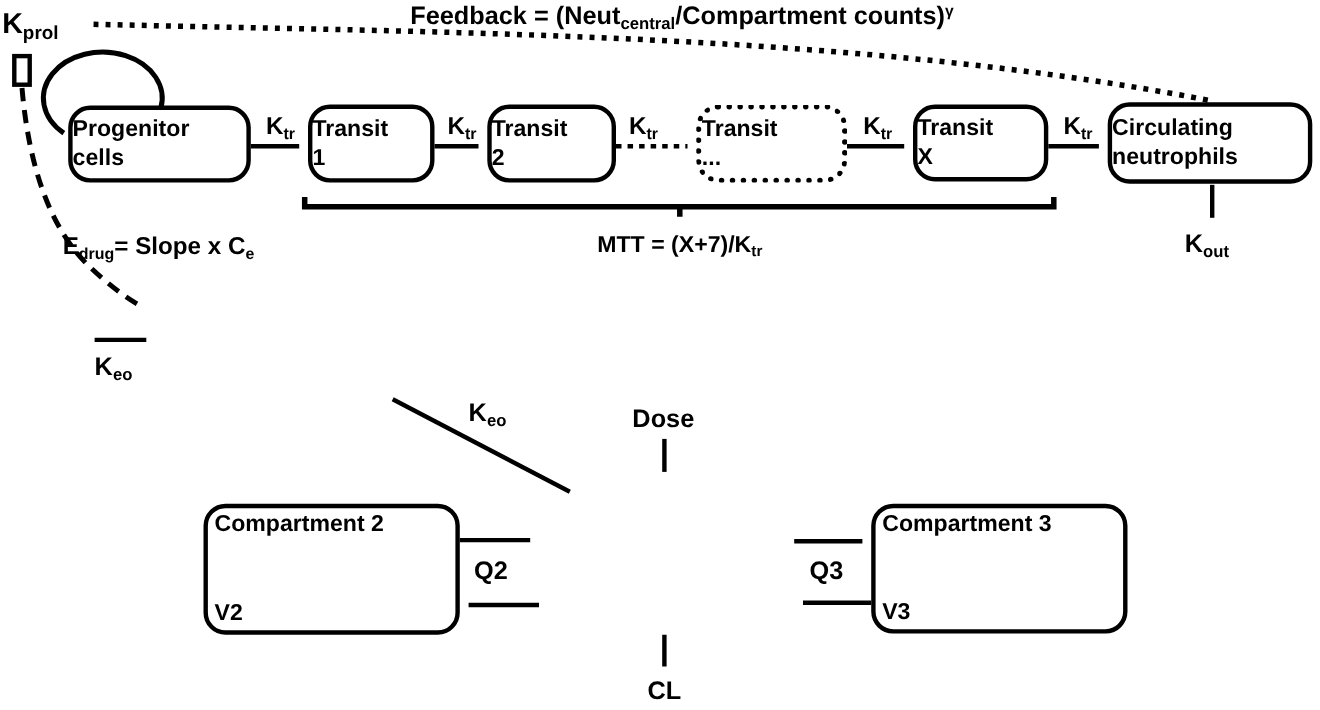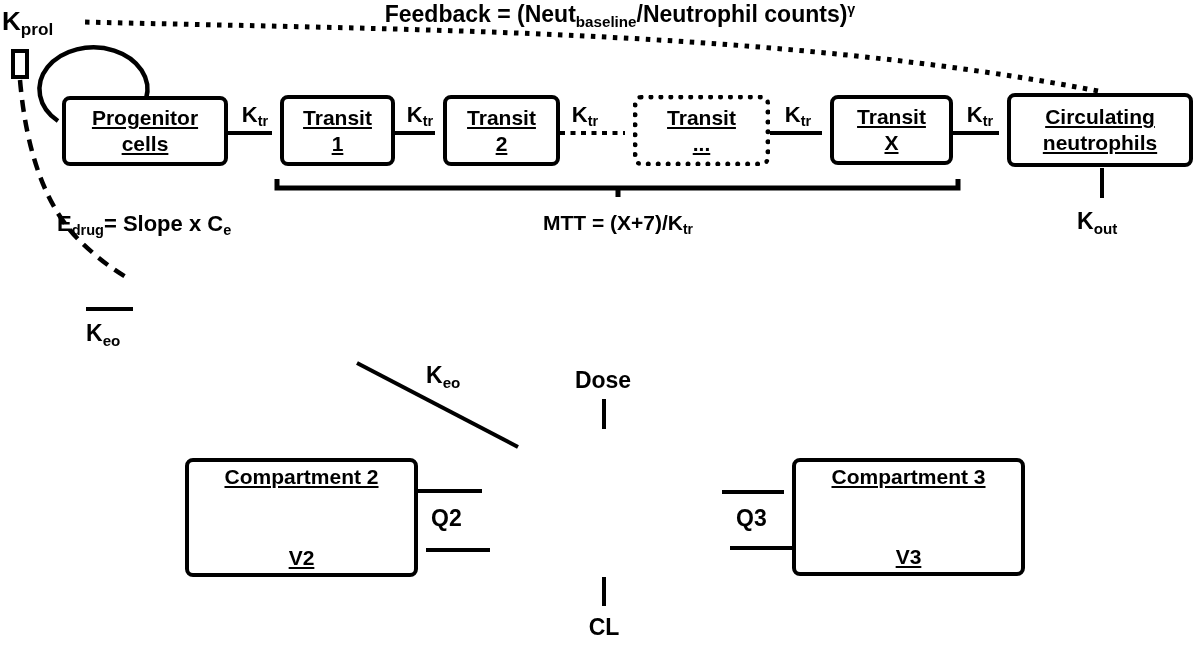--- a/index.html
+++ b/index.html
@@ -2,23 +2,23 @@
 <html><head>
 <meta charset="utf-8">
 <style>
   html,body{margin:0;padding:0;background:#ffffff;}
   .canvas{
     position:relative;width:1200px;height:645px;background:#ffffff;
     font-family:"Liberation Sans", sans-serif;color:#000;font-weight:bold;overflow:hidden;
   }
   .layer{position:absolute;left:0;top:0;width:1200px;height:645px;}
   .pkbox{
-    position:absolute;box-sizing:border-box;border:4px solid #000;border-radius:8px;
-    background:#fff;display:flex;flex-direction:column;align-items:center;justify-content:center;
-    text-align:center;font-size:21px;font-weight:bold;line-height:1.22;text-decoration:underline;
+    position:absolute;box-sizing:border-box;border:4px solid #000;border-radius:20px;
+    background:#fff;display:flex;flex-direction:column;align-items:flex-start;justify-content:center;
+    text-align:center;font-size:21px;font-weight:bold;line-height:1.22;
   }
   .pkbox.dotted{border:5px dotted #000;}
   .pkbox.spread{justify-content:space-between;padding:2px 6px;}
   .lbl{position:absolute;font-weight:bold;white-space:nowrap;color:#000;}
   .ctr{text-align:center;}
   .sb{font-size:0.66em;vertical-align:-0.30em;}
   .sp{font-size:0.62em;vertical-align:0.55em;}
   .kprol-rect{
     position:absolute;left:11px;top:49px;width:18px;height:30px;
     box-sizing:border-box;border:4px solid #000;background:#fff;
@@ -67,21 +67,21 @@
     <path d="M 722 492 H 784" stroke="#000" stroke-width="4" marker-end="url(#mA)"></path>
     <path d="M 792 548 H 730" stroke="#000" stroke-width="4" marker-end="url(#mA)"></path>
   </svg>
 
   <div class="lbl" style="left:2px;top:6px;font-size:26px;">
     <span>K</span><span class="sb">prol</span>
   </div>
   <div class="kprol-rect"></div>
 
   <div class="lbl ctr" style="left:340px;top:1px;width:560px;font-size:23px;">
-    <span>Feedback = (Neut</span><span class="sb">baseline</span><span>/Neutrophil counts)</span><span class="sp">γ</span>
+    <span>Feedback = (Neut</span><span class="sb">central</span><span>/Compartment counts)</span><span class="sp">γ</span>
   </div>
 
   <div class="pkbox" style="left:62px;top:96px;width:166px;height:70px;">
     <span>Progenitor</span>
     <span>cells</span>
   </div>
   <div class="pkbox" style="left:280px;top:95px;width:115px;height:71px;">
     <span>Transit</span>
     <span>1</span>
   </div>

